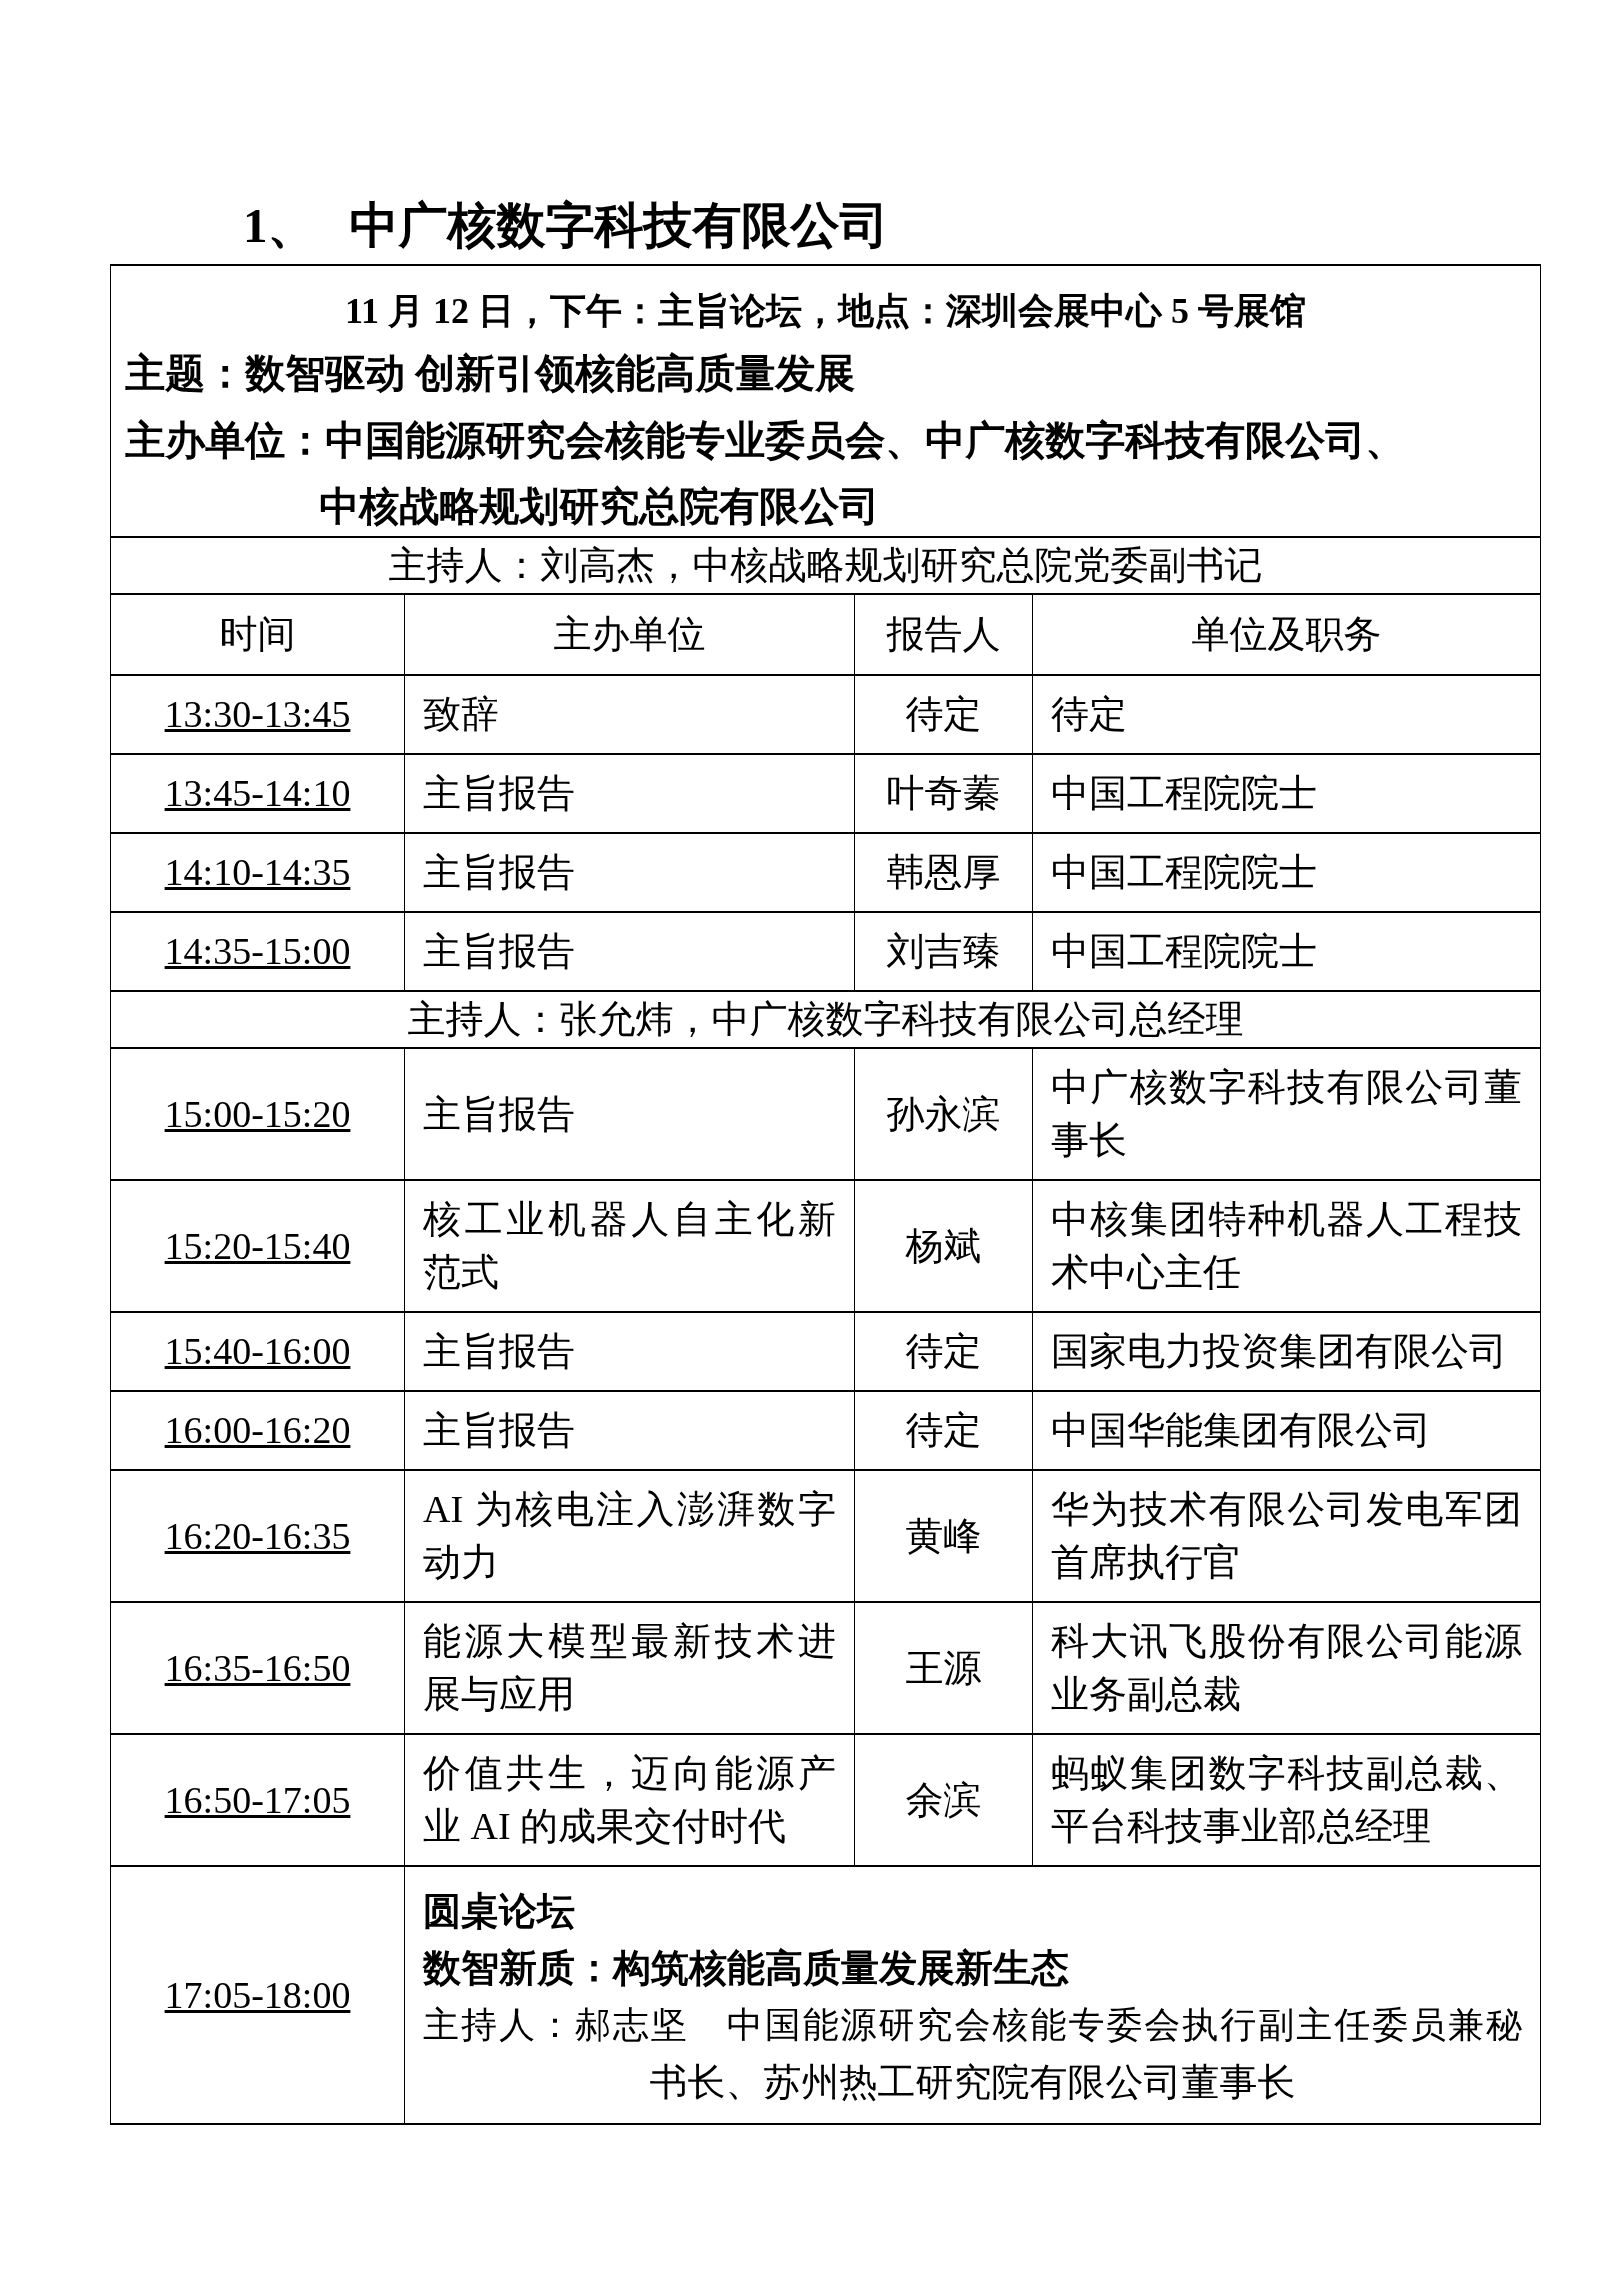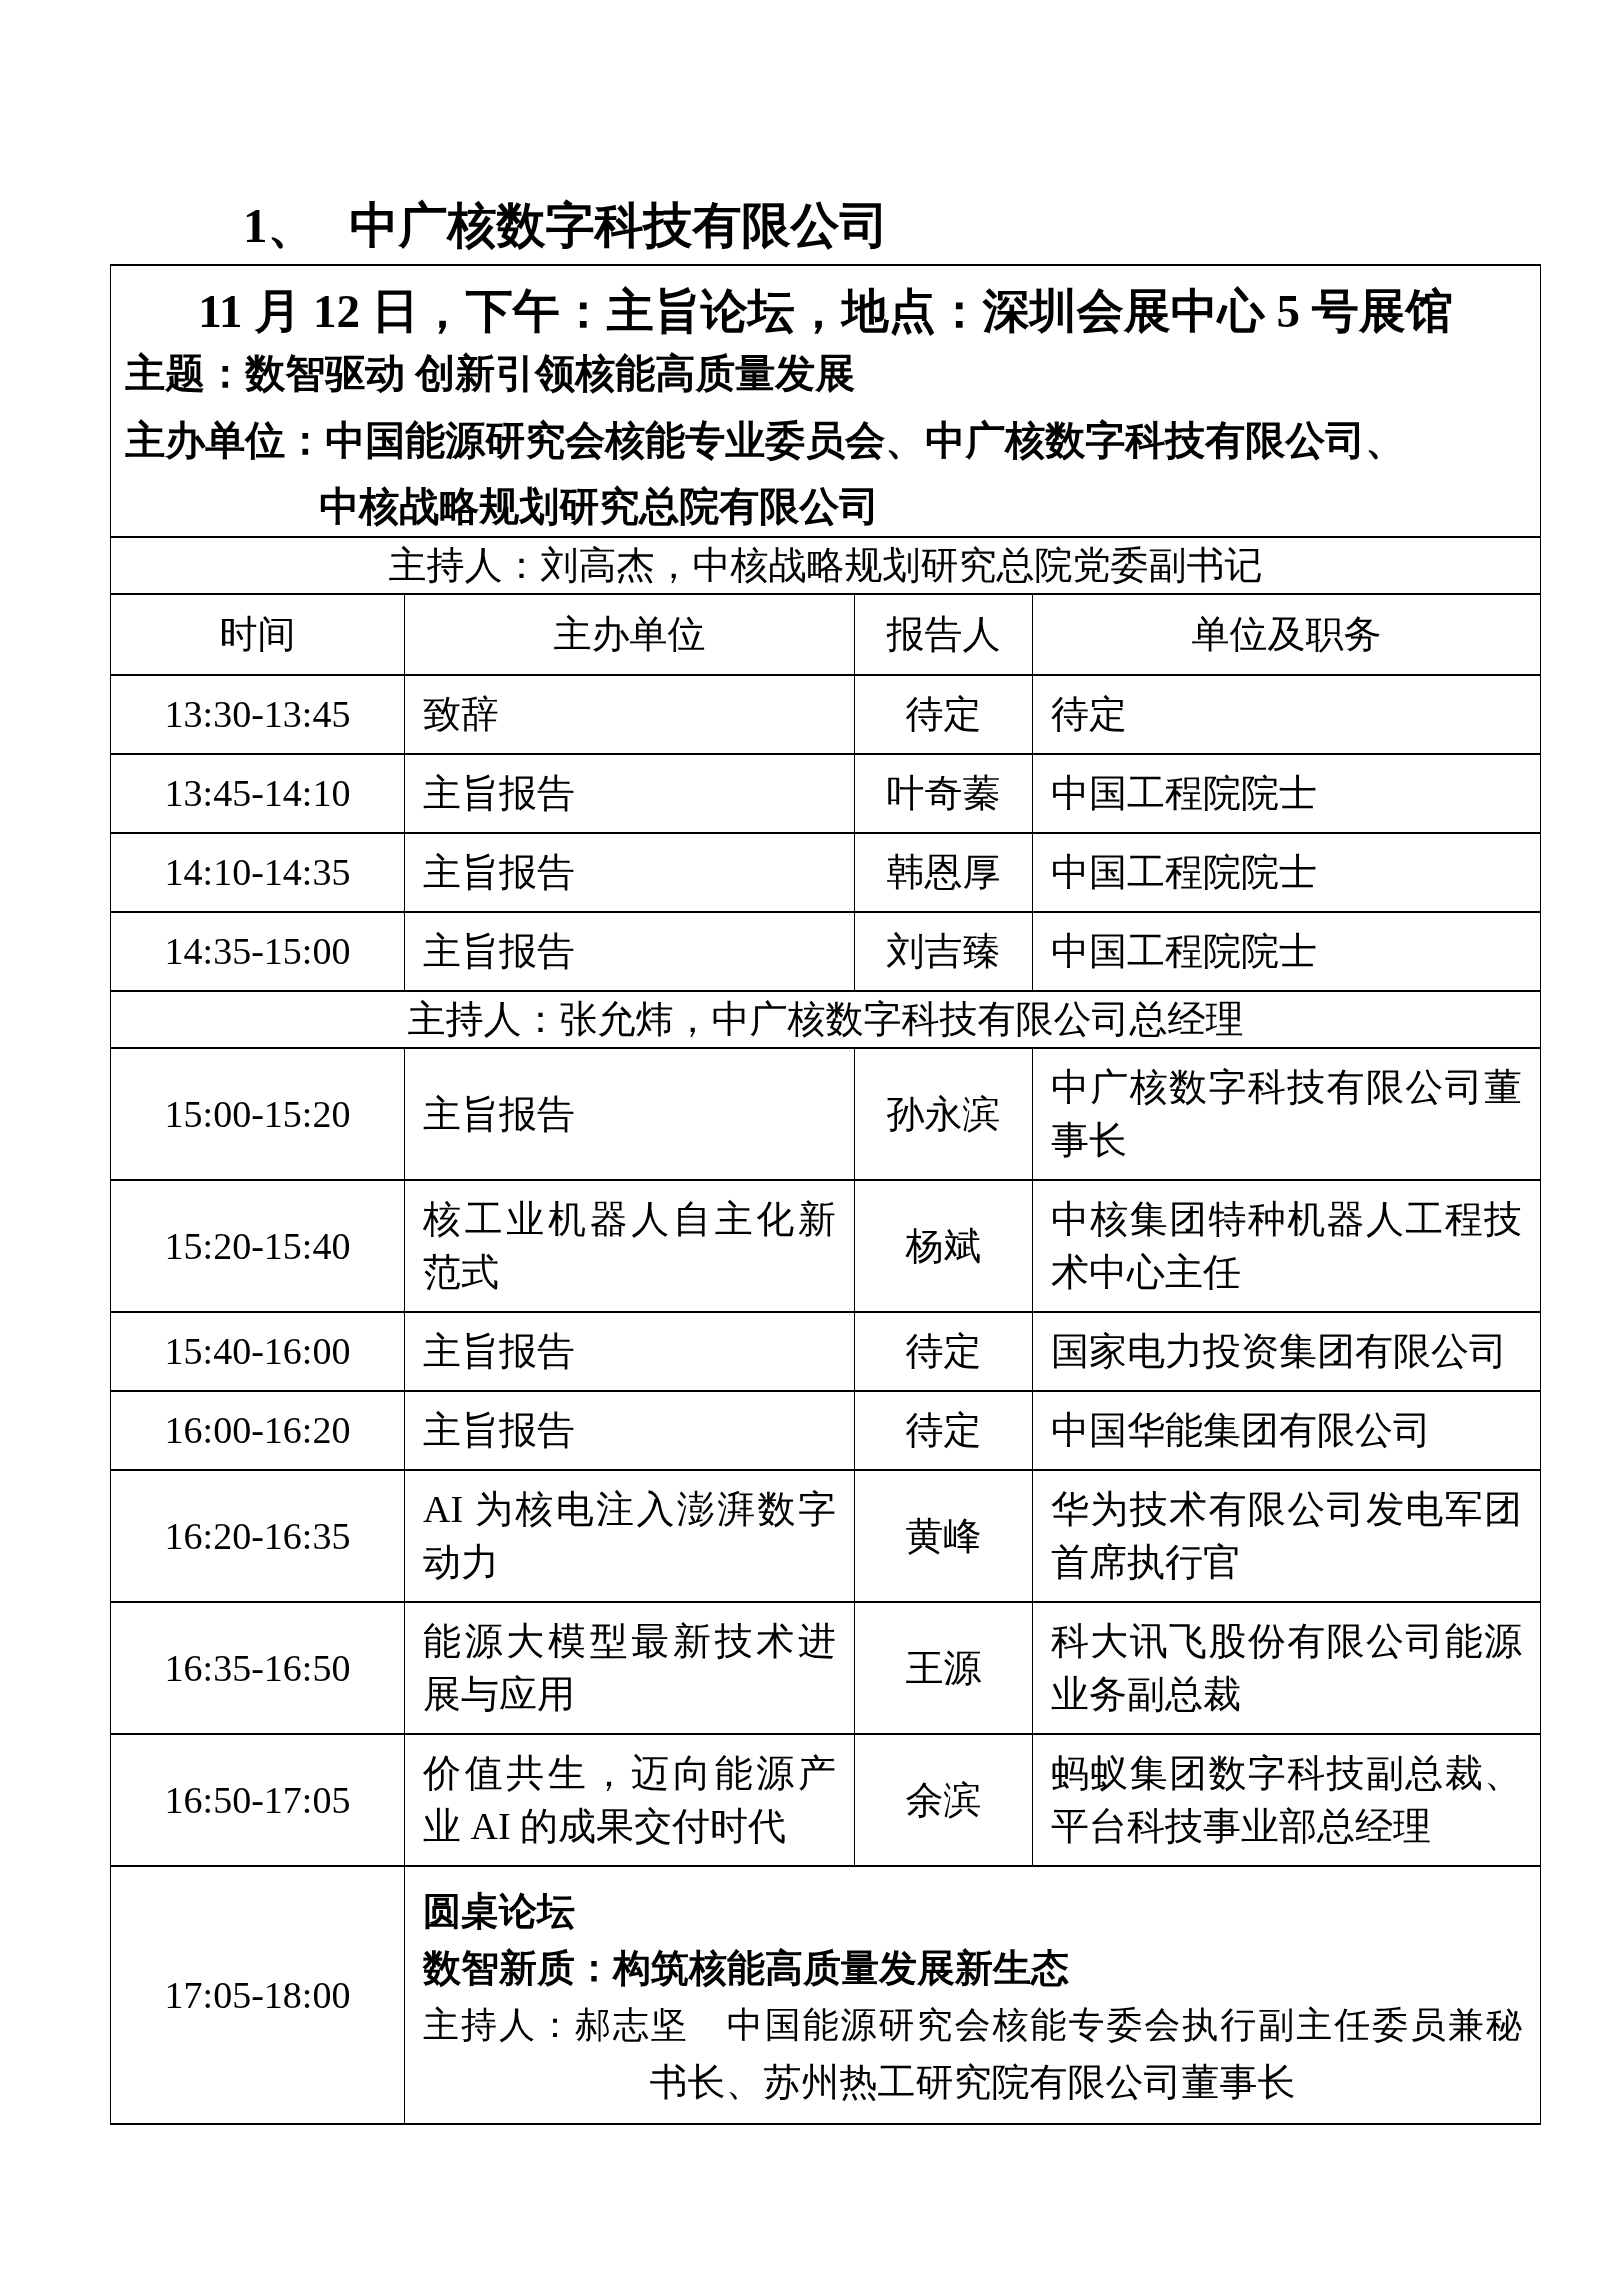--- a/index.html
+++ b/index.html
@@ -35,33 +35,33 @@
   tr.rh-head1  { height: 272px; }
   tr.rh-mod    { height: 44px; }
   tr.rh-cols   { height: 81px; }
   tr.rh-1line  { height: 59px; }
   tr.rh-2line  { height: 110px; }
   tr.rh-round  { height: 258px; }
 
   
   .cell-head1 { vertical-align: top; padding: 13.3px 14.3px 0 14.3px; }
   .cell-head1 p { margin: 0; }
-  .hl1 { font-size: 47px; line-height: 57px; font-weight: 700; text-align: center; }
+  .hl1 { font-size: 36px; line-height: 57px; font-weight: 700; text-align: center; }
   .hl2 { font-size: 40px; line-height: 53px; font-weight: 700; margin-top: 13.3px !important; text-align: left; }
   .hl2.first { margin-top: 7.2px !important; }
   .hl2.indent { padding-left: 194px; }
 
   
   .cell-mod { text-align: center; font-weight: 700; font-size: 39px; }
 
   
   .col-th { text-align: center; font-weight: 700; font-size: 38px; }
 
   
-  .c-time    { text-align: center; }
+  .c-time    { text-align: center; text-decoration: underline; }
   .c-speaker { text-align: center; }
   .c-agenda, .c-org { text-align: justify; padding: 12px 18px; }
 
   
   .cell-round { vertical-align: top; padding: 4.1px 18px 0 18px; }
   .cell-round p { margin: 0; line-height: 57px; }
   .rt-b { font-weight: 700; text-align: left; }
   .rt-host1 { font-size: 36px; text-align: justify; text-align-last: justify; white-space: nowrap; }
   .rt-host2 { text-align: center; }
 </style>

